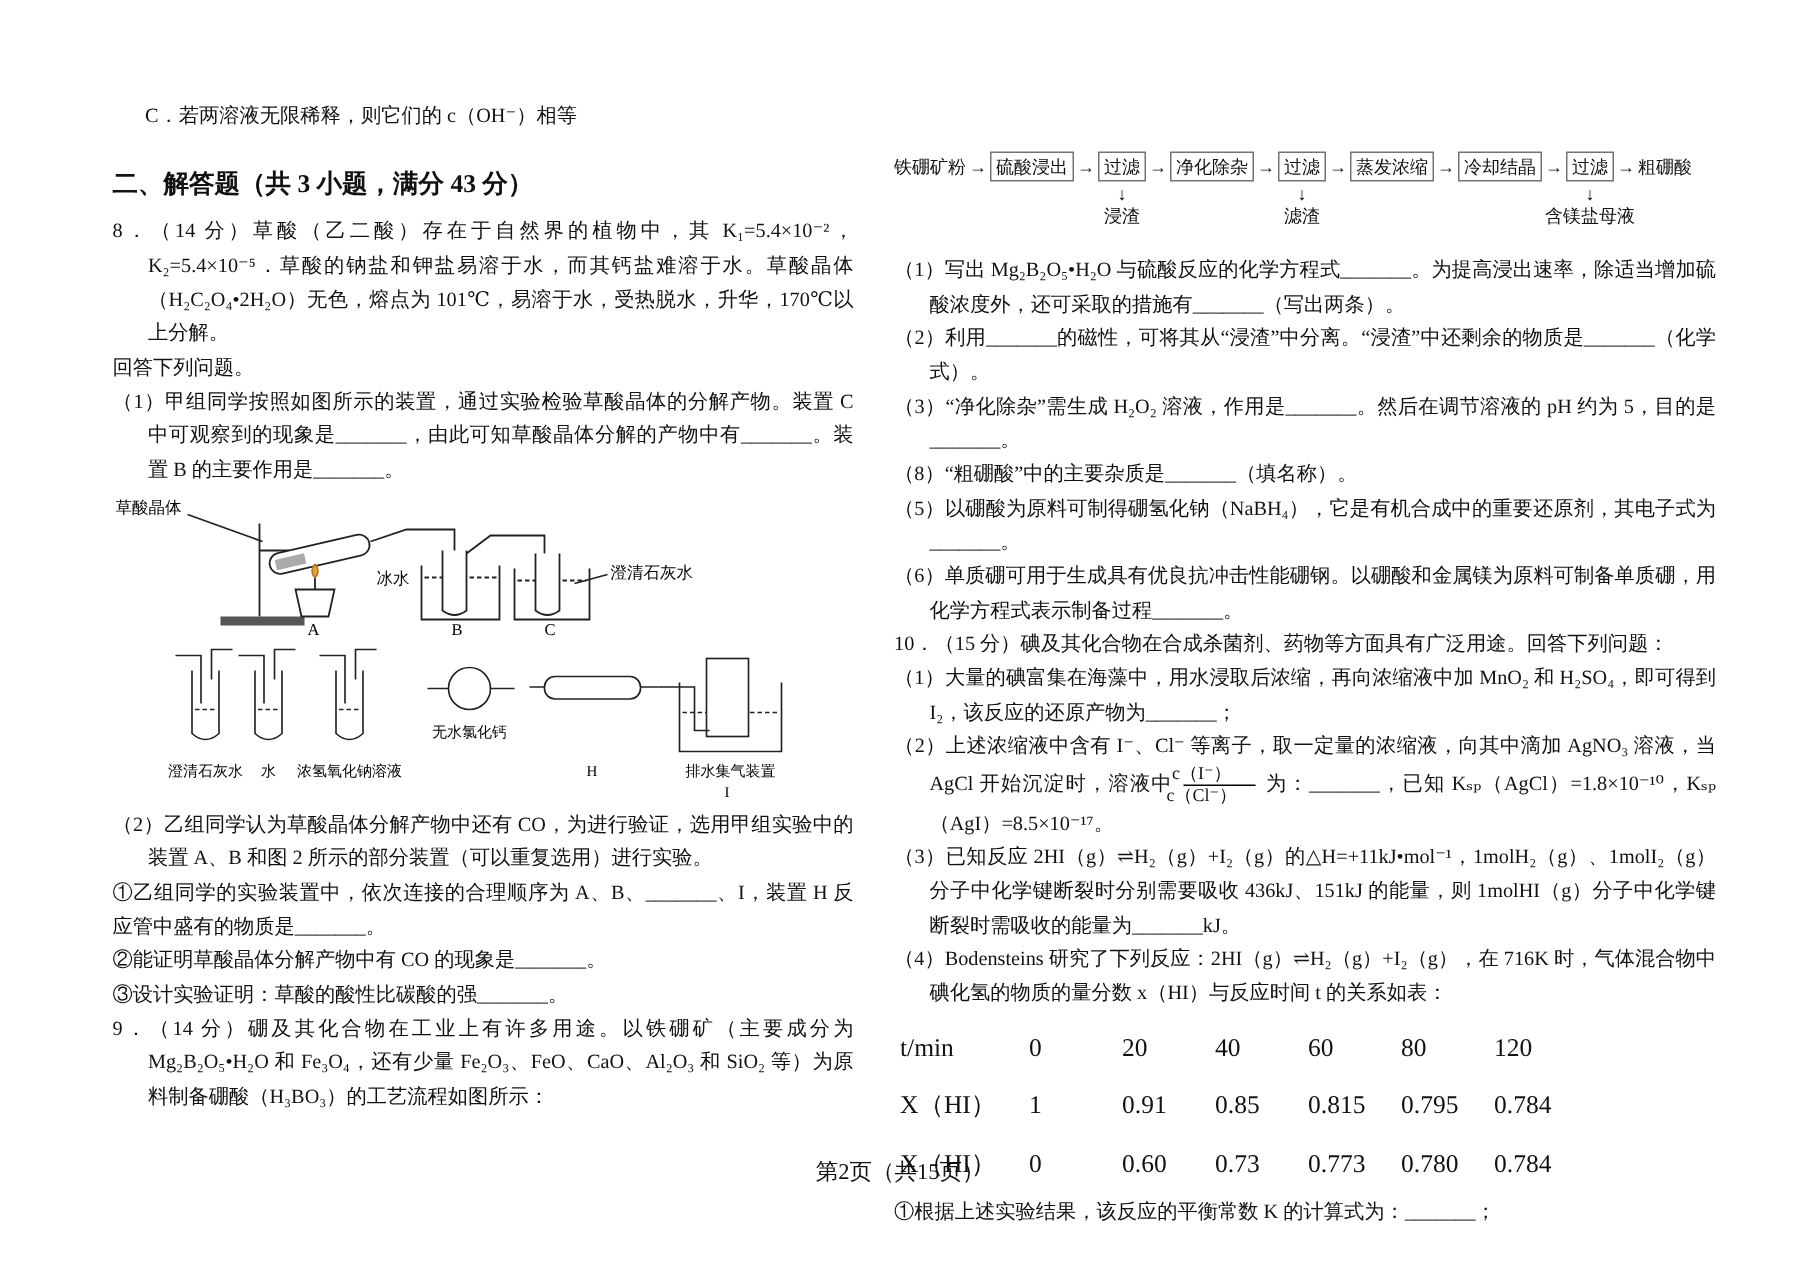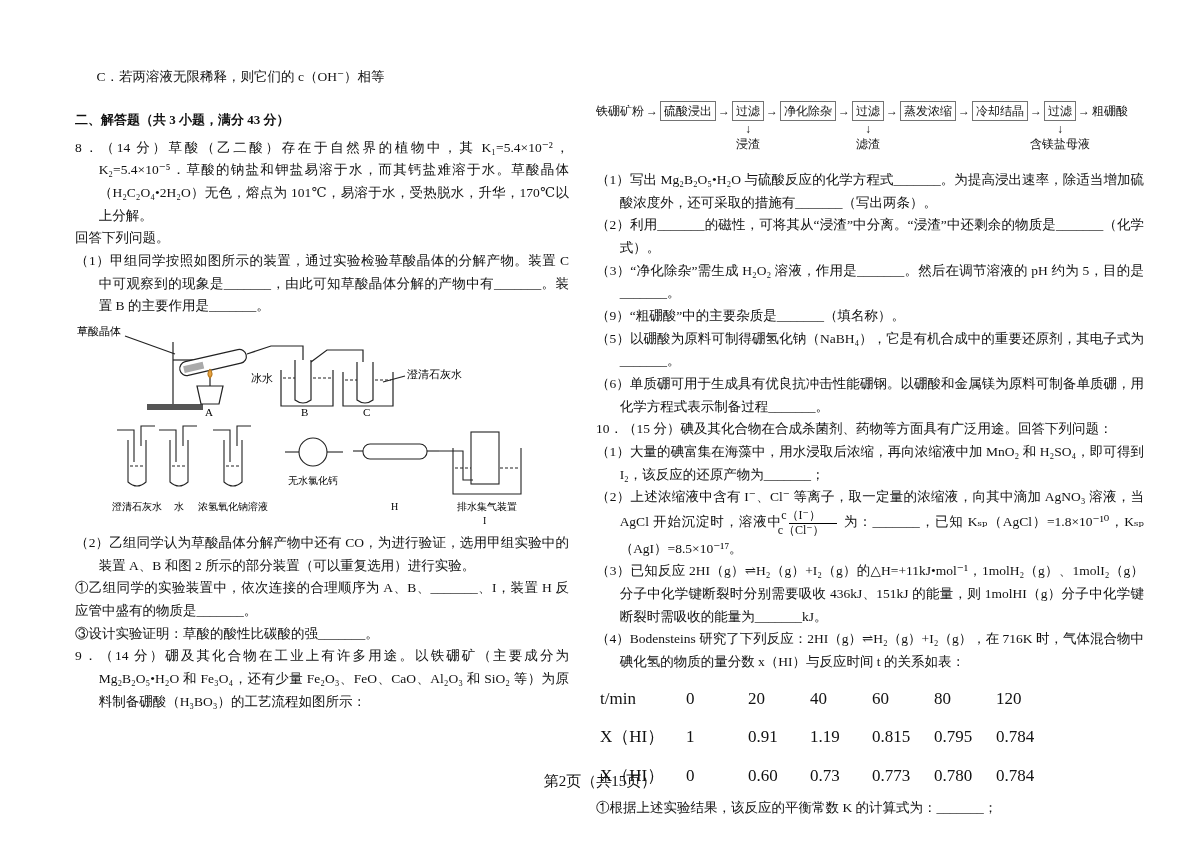--- a/index.html
+++ b/index.html
@@ -10,21 +10,21 @@
     position:relative; overflow:hidden;
   }
   .page { position:absolute; inset:0;padding-left:28px; }
   .col { position:absolute; font-size:13.5px; line-height:1.68; text-align:justify; }
   .col-left  { left:75px;  top:66px; width:494px; }
   .col-right { left:596px; top:99px; width:548px; }
   p { margin:0; }
   .hang  { padding-left:1.75em; text-indent:-1.75em; }
   .opt   { padding-left:1.6em; }
   .optd  { margin-top:6px; }
-  .section-title { font-weight:bold; font-size:13px; margin:20px 0 6px 0; }
+  .section-title { font-weight:bold; font-size:17px; margin:20px 0 6px 0; }
   .mt4 { margin-top:4px; }
 
   
   .frac { display:inline-block; vertical-align:middle; text-align:center;
           line-height:1.15; font-size:12px; margin:0 3px; }
   .frac .num { display:block; border-bottom:1px solid #000; padding:0 3px; }
   .frac .den { display:block; padding:0 3px; }
 
   
   .figure { display:block; margin:4px 0 2px 0; }
@@ -137,20 +137,21 @@
         <text x="123" y="88">浓氢氧化钠溶液</text>
         <text x="213" y="62">无水氯化钙</text>
         <text x="316" y="88">H</text>
         <text x="382" y="88">排水集气装置</text>
         <text x="408" y="102">I</text>
       </g>
     </svg>
 
     <p class="hang mt4">（2）乙组同学认为草酸晶体分解产物中还有 CO，为进行验证，选用甲组实验中的装置 A、B 和图 2 所示的部分装置（可以重复选用）进行实验。</p>
     <p>①乙组同学的实验装置中，依次连接的合理顺序为 A、B、_______、I，装置 H 反应管中盛有的物质是_______。</p>
+    <p>②能证明草酸晶体分解产物中有 CO 的现象是_______。</p>
     <p>③设计实验证明：草酸的酸性比碳酸的强_______。</p>
     <p class="hang">9．（14 分）硼及其化合物在工业上有许多用途。以铁硼矿（主要成分为 Mg₂B₂O₅•H₂O 和 Fe₃O₄，还有少量 Fe₂O₃、FeO、CaO、Al₂O₃ 和 SiO₂ 等）为原料制备硼酸（H₃BO₃）的工艺流程如图所示：</p>
   </div>
 
   <div class="col col-right">
 
     <div class="flowchart">
       <span class="flow-text">铁硼矿粉</span>
       <span class="flow-arrow">→</span>
       <span class="flow-box">硫酸浸出</span>
@@ -184,21 +185,21 @@
           <span>含镁盐母液</span>
         </span>
       </span>
       <span class="flow-arrow">→</span>
       <span class="flow-text">粗硼酸</span>
     </div>
 
     <p class="hang">（1）写出 Mg₂B₂O₅•H₂O 与硫酸反应的化学方程式_______。为提高浸出速率，除适当增加硫酸浓度外，还可采取的措施有_______（写出两条）。</p>
     <p class="hang">（2）利用_______的磁性，可将其从“浸渣”中分离。“浸渣”中还剩余的物质是_______（化学式）。</p>
     <p class="hang">（3）“净化除杂”需生成 H₂O₂ 溶液，作用是_______。然后在调节溶液的 pH 约为 5，目的是_______。</p>
-    <p class="hang">（9）“粗硼酸”中的主要杂质是_______（填名称）。</p>
+    <p class="hang">（8）“粗硼酸”中的主要杂质是_______（填名称）。</p>
     <p class="hang">（5）以硼酸为原料可制得硼氢化钠（NaBH₄），它是有机合成中的重要还原剂，其电子式为_______。</p>
     <p class="hang">（6）单质硼可用于生成具有优良抗冲击性能硼钢。以硼酸和金属镁为原料可制备单质硼，用化学方程式表示制备过程_______。</p>
 
     <p class="hang">10．（15 分）碘及其化合物在合成杀菌剂、药物等方面具有广泛用途。回答下列问题：</p>
     <p class="hang">（1）大量的碘富集在海藻中，用水浸取后浓缩，再向浓缩液中加 MnO₂ 和 H₂SO₄，即可得到 I₂，该反应的还原产物为_______；</p>
 
     <p class="hang">
       <span>（2）上述浓缩液中含有 I⁻、Cl⁻ 等离子，取一定量的浓缩液，向其中滴加 AgNO₃ 溶液，当 AgCl 开始沉淀时，溶液中</span>
       <span class="frac">
         <span class="num">c（I⁻）</span>
@@ -218,21 +219,21 @@
         <td class="cn">20</td>
         <td class="cn">40</td>
         <td class="cn">60</td>
         <td class="cn">80</td>
         <td class="cn">120</td>
       </tr>
       <tr>
         <td class="c0">X（HI）</td>
         <td class="cn">1</td>
         <td class="cn">0.91</td>
-        <td class="cn">1.19</td>
+        <td class="cn">0.85</td>
         <td class="cn">0.815</td>
         <td class="cn">0.795</td>
         <td class="cn">0.784</td>
       </tr>
       <tr>
         <td class="c0">X（HI）</td>
         <td class="cn">0</td>
         <td class="cn">0.60</td>
         <td class="cn">0.73</td>
         <td class="cn">0.773</td>

